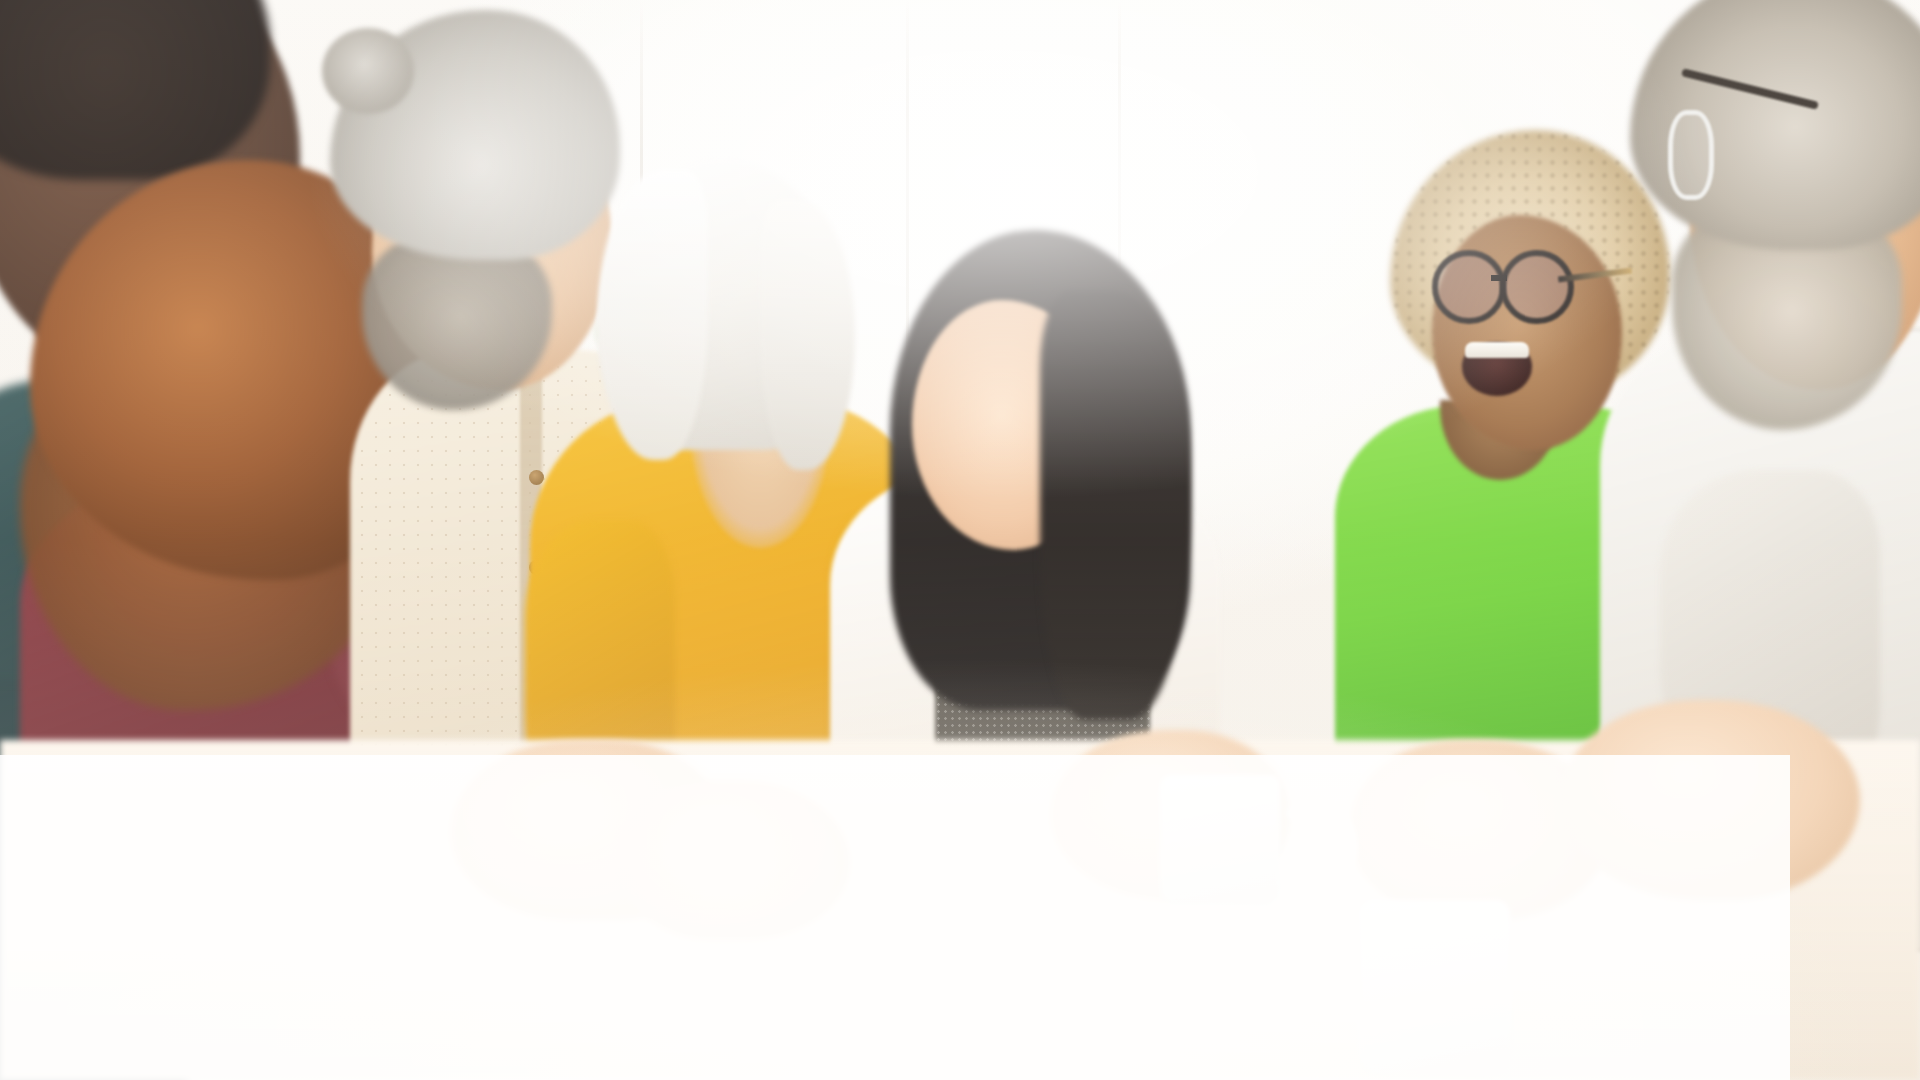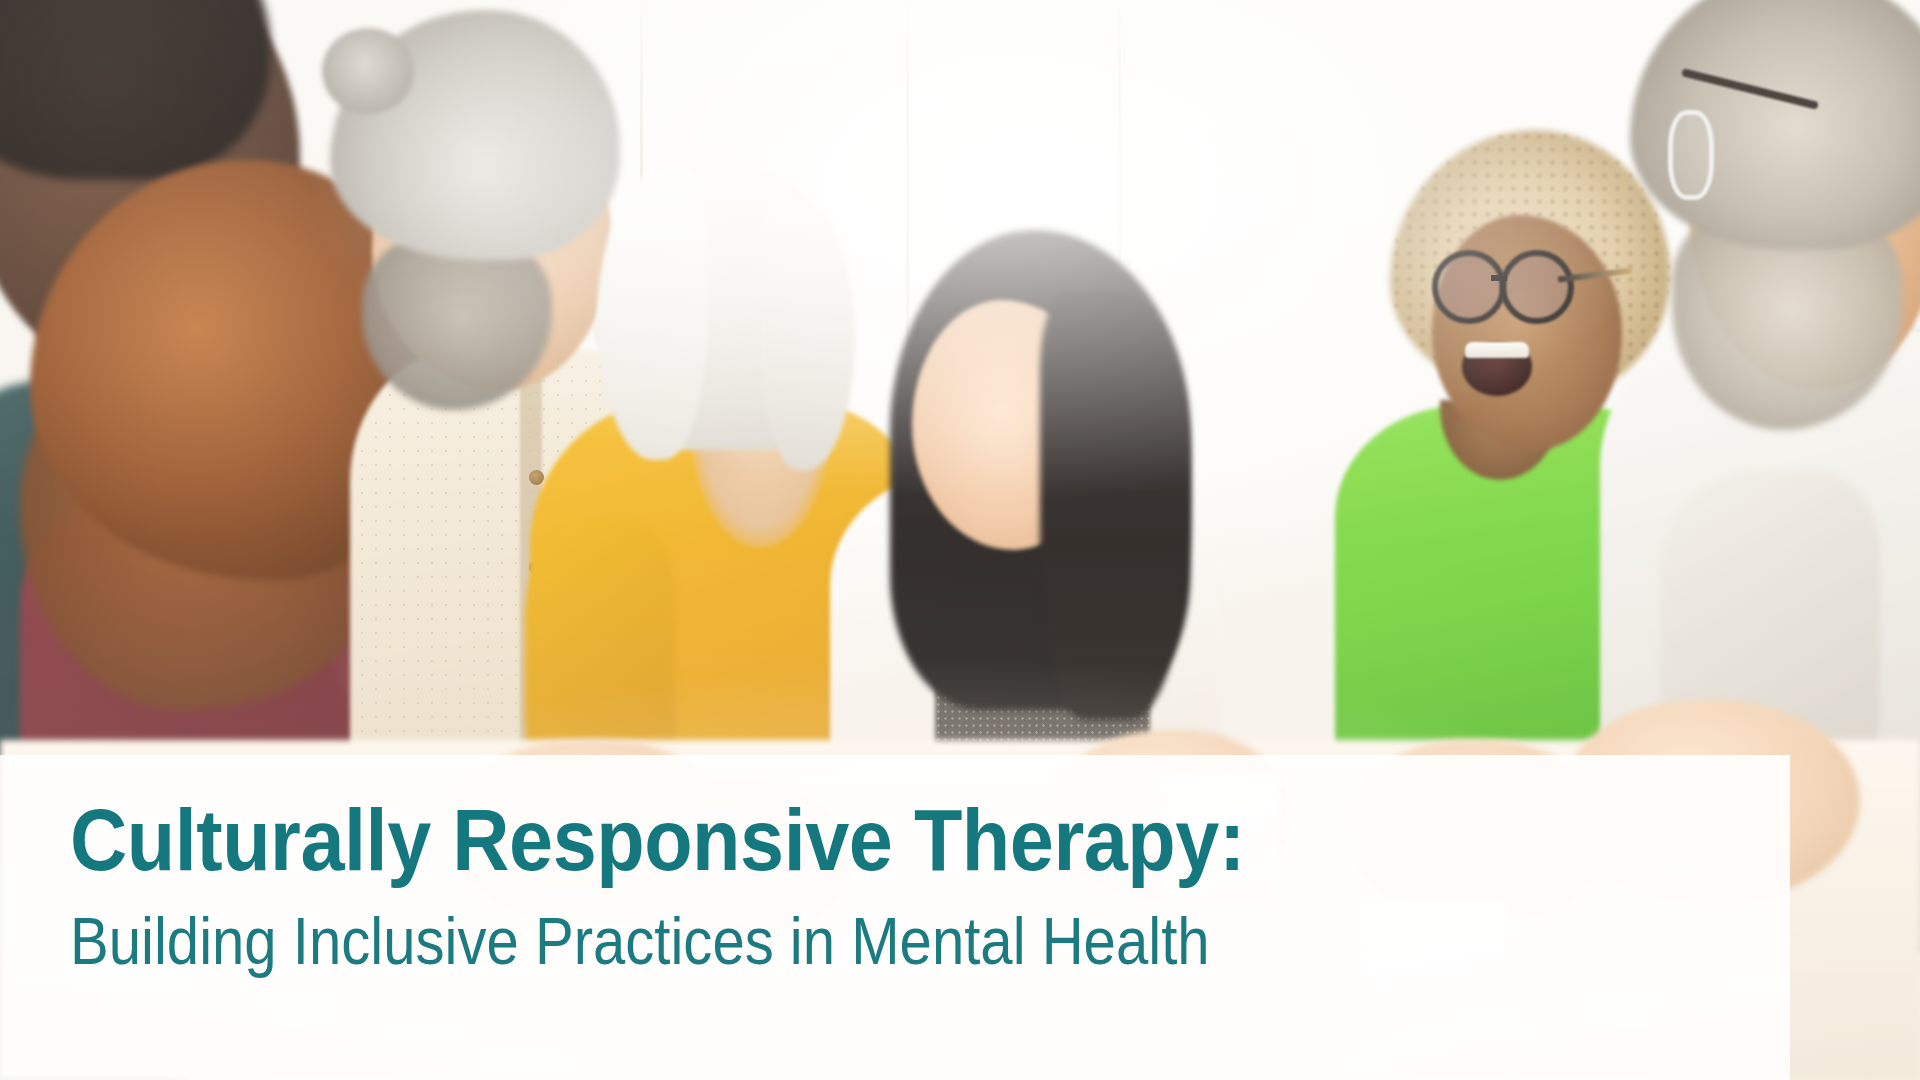--- a/index.html
+++ b/index.html
@@ -591,18 +591,14 @@
     <div class="person hand h5"></div>
     <div class="person mug mug1"></div>
     <div class="person mug1-handle"></div>
     <div class="person mug mug2"></div>
 
     <div class="photo-wash"></div>
   </div>
 
   <div class="overlay-band" style="background: rgba(255, 255, 255, 0.9);"></div>
 
-  <div class="text-block">
-    <h1 class="headline" style="color: rgb(21, 120, 126);">Culturally Responsive Therapy:</h1>
-    <p class="subhead" style="color: rgb(28, 123, 128);">Building Inclusive Practices in Mental Health</p>
-  </div>
 
 </div>
 
 </body></html>

